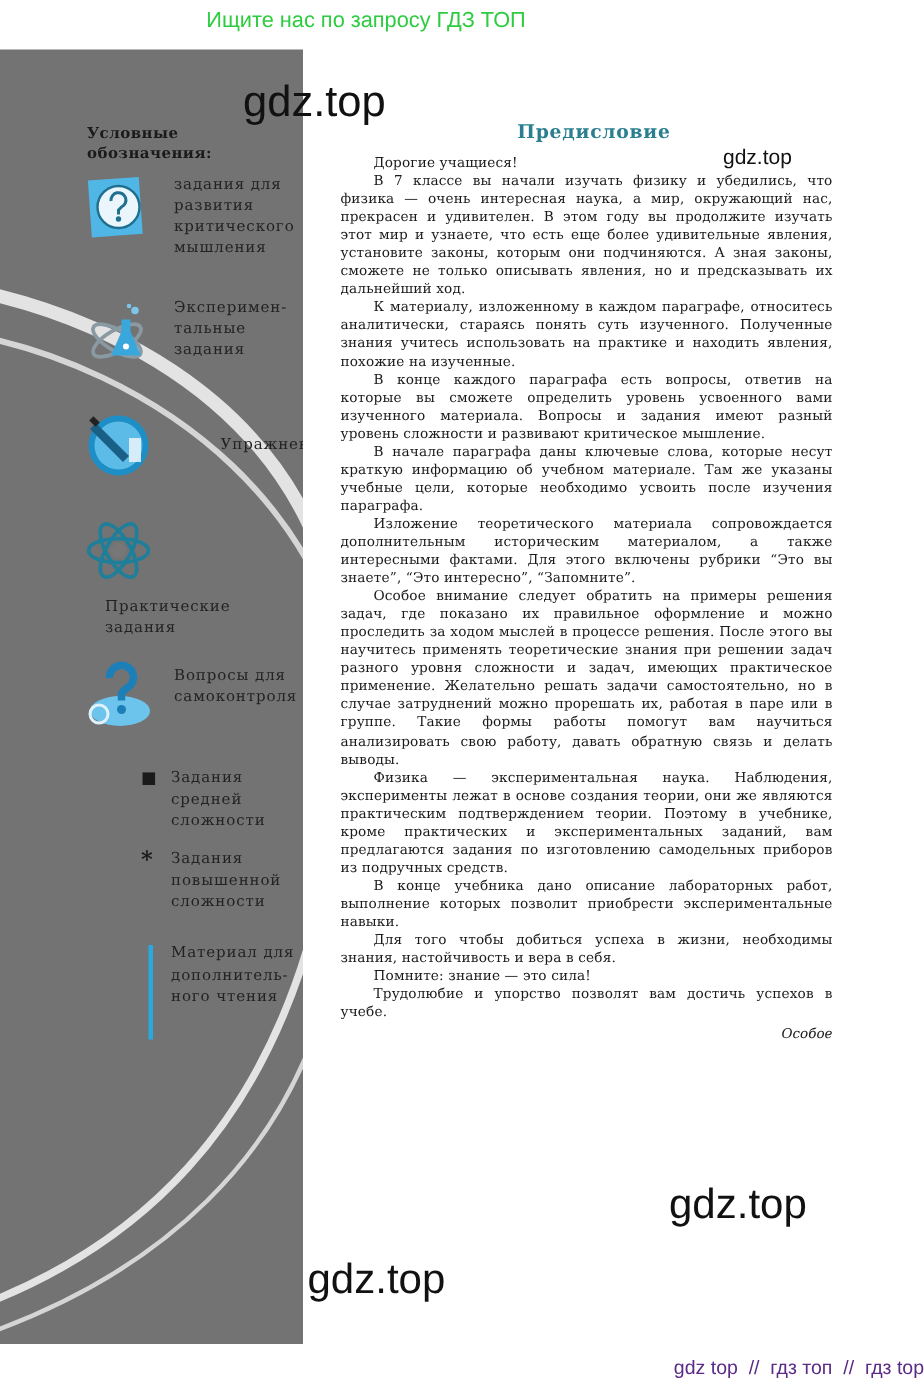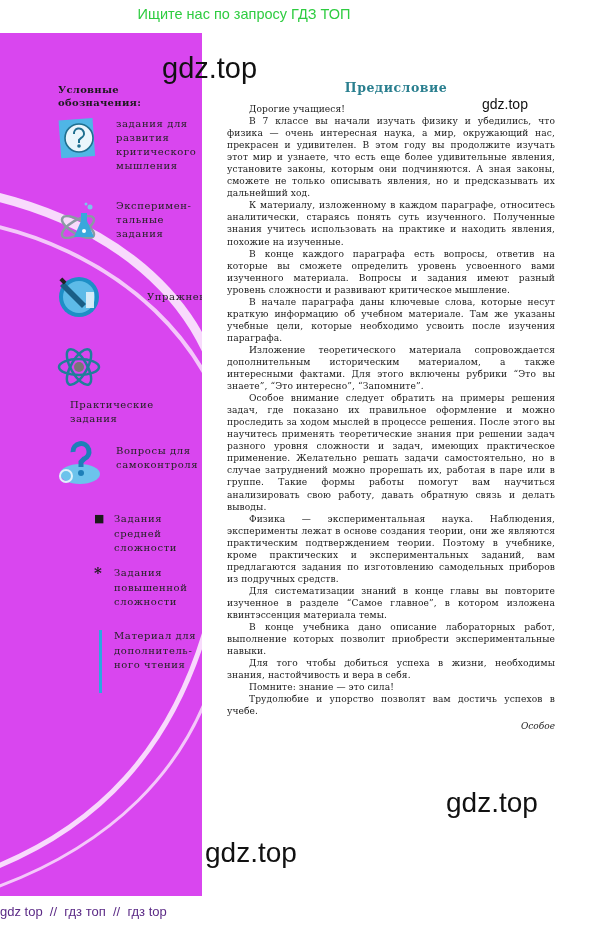--- a/index.html
+++ b/index.html
@@ -1,36 +1,36 @@
 <!DOCTYPE html>
 <html><head>
 <meta charset="utf-8">
 <style>
   html, body { margin:0; padding:0; }
   body { width:616px; height:930px; position:relative; background:#ffffff; overflow:hidden;
          font-family:"DejaVu Serif", serif; color:#1a1a1a; }
   .top-banner { position:absolute; left:0; top:6px; width:488px; text-align:center;
          font-family:"Liberation Sans", sans-serif; font-size:14.5px; color:#2ecc40; }
-  .sidebar { position:absolute; left:0; top:33px; width:202px; height:863px; background:#d946ef; overflow:hidden; }
+  .sidebar { position:absolute; left:0; top:33px; width:202px; height:863px; background:#737373; overflow:hidden; }
   .sidebar svg.swoosh { position:absolute; left:0; top:0; }
   .legend-title { position:absolute; left:58px; top:50px; font-size:10px; font-weight:bold; line-height:13px; letter-spacing:0.3px; }
   .legend-item { position:absolute; left:56px; display:flex; align-items:flex-start; }
   .legend-icon { width:46px; height:46px; flex:0 0 46px; }
   .legend-text { margin-left:14px; font-size:10px; line-height:14px; letter-spacing:0.6px; color:#222; }
   .marker-item { position:absolute; left:94px; display:flex; }
   .marker { width:20px; font-size:11px; line-height:14px; }
   .marker-text { font-size:10px; line-height:14.5px; letter-spacing:0.6px; color:#222; }
   .blue-bar { position:absolute; left:99px; top:630px; width:3px; height:63px; background:#29a9e0; }
   .content { position:absolute; left:227px; top:80px; width:328px; }
   .content h1 { margin:0 0 6px 0; text-align:center; font-size:12.5px; color:#2a7f8f; font-weight:bold; letter-spacing:0.5px; padding-left:10px; }
   .content p { margin:0; font-size:9.1px; line-height:12.05px; text-align:justify; text-indent:22px; letter-spacing:0.1px; }
   .content p.noindent { text-indent:22px; }
   .signature { text-align:right; font-style:italic; font-size:9px; margin-top:4px; }
   .wm { position:absolute; font-family:"Liberation Sans", sans-serif; color:#111; }
-  .bottom-links { position:absolute; left:0; top:904px; width:616px; text-align:left;
+  .bottom-links { position:absolute; left:0; top:904px; width:616px; text-align:right;
          font-family:"Liberation Sans", sans-serif; font-size:13px; color:#5b2a86; }
 </style>
 </head>
 <body>
 
 <div class="top-banner">Ищите нас по запросу ГДЗ ТОП</div>
 
 <div class="sidebar">
   <svg class="swoosh" width="202" height="863" viewBox="0 0 202 863">
     <path d="M -20 160 C 80 180, 230 250, 230 430" fill="none" stroke="#ffffff" stroke-width="9" opacity="0.8"></path>
@@ -144,21 +144,20 @@
 <div class="content">
   <h1>Предисловие</h1>
   <p class="noindent" style="margin-top:8px;">Дорогие учащиеся!</p>
   <p>В 7 классе вы начали изучать физику и убедились, что физика — очень интересная наука, а мир, окружающий нас, прекрасен и удивителен. В этом году вы продолжите изучать этот мир и узнаете, что есть еще более удивительные явления, установите законы, которым они подчиняются. А зная законы, сможете не только описывать явления, но и предсказывать их дальнейший ход.</p>
   <p>К материалу, изложенному в каждом параграфе, относитесь аналитически, стараясь понять суть изученного. Полученные знания учитесь использовать на практике и находить явления, похожие на изученные.</p>
   <p>В конце каждого параграфа есть вопросы, ответив на которые вы сможете определить уровень усвоенного вами изученного материала. Вопросы и задания имеют разный уровень сложности и развивают критическое мышление.</p>
   <p>В начале параграфа даны ключевые слова, которые несут краткую информацию об учебном материале. Там же указаны учебные цели, которые необходимо усвоить после изучения параграфа.</p>
   <p>Изложение теоретического материала сопровождается дополнительным историческим материалом, а также интересными фактами. Для этого включены рубрики “Это вы знаете”, “Это интересно”, “Запомните”.</p>
   <p>Особое внимание следует обратить на примеры решения задач, где показано их правильное оформление и можно проследить за ходом мыслей в процессе решения. После этого вы научитесь применять теоретические знания при решении задач разного уровня сложности и задач, имеющих практическое применение. Желательно решать задачи самостоятельно, но в случае затруднений можно прорешать их, работая в паре или в группе. Такие формы работы помогут вам научиться анализировать свою работу, давать обратную связь и делать выводы.</p>
   <p>Физика — экспериментальная наука. Наблюдения, эксперименты лежат в основе создания теории, они же являются практическим подтверждением теории. Поэтому в учебнике, кроме практических и экспериментальных заданий, вам предлагаются задания по изготовлению самодельных приборов из подручных средств.</p>
-  <p>Для систематизации знаний в конце главы вы повторите изученное в разделе “Самое главное”, в котором изложена квинтэссенция материала темы.</p>
   <p>В конце учебника дано описание лабораторных работ, выполнение которых позволит приобрести экспериментальные навыки.</p>
   <p>Для того чтобы добиться успеха в жизни, необходимы знания, настойчивость и вера в себя.</p>
   <p>Помните: знание — это сила!</p>
   <p>Трудолюбие и упорство позволят вам достичь успехов в учебе.</p>
   <div class="signature">Особое</div>
 </div>
 
 <div class="wm" style="left:162px; top:52px; font-size:29px;">gdz.top</div>
 <div class="wm" style="left:482px; top:96px; font-size:14px;">gdz.top</div>
 <div class="wm" style="left:446px; top:787px; font-size:28px;">gdz.top</div>

